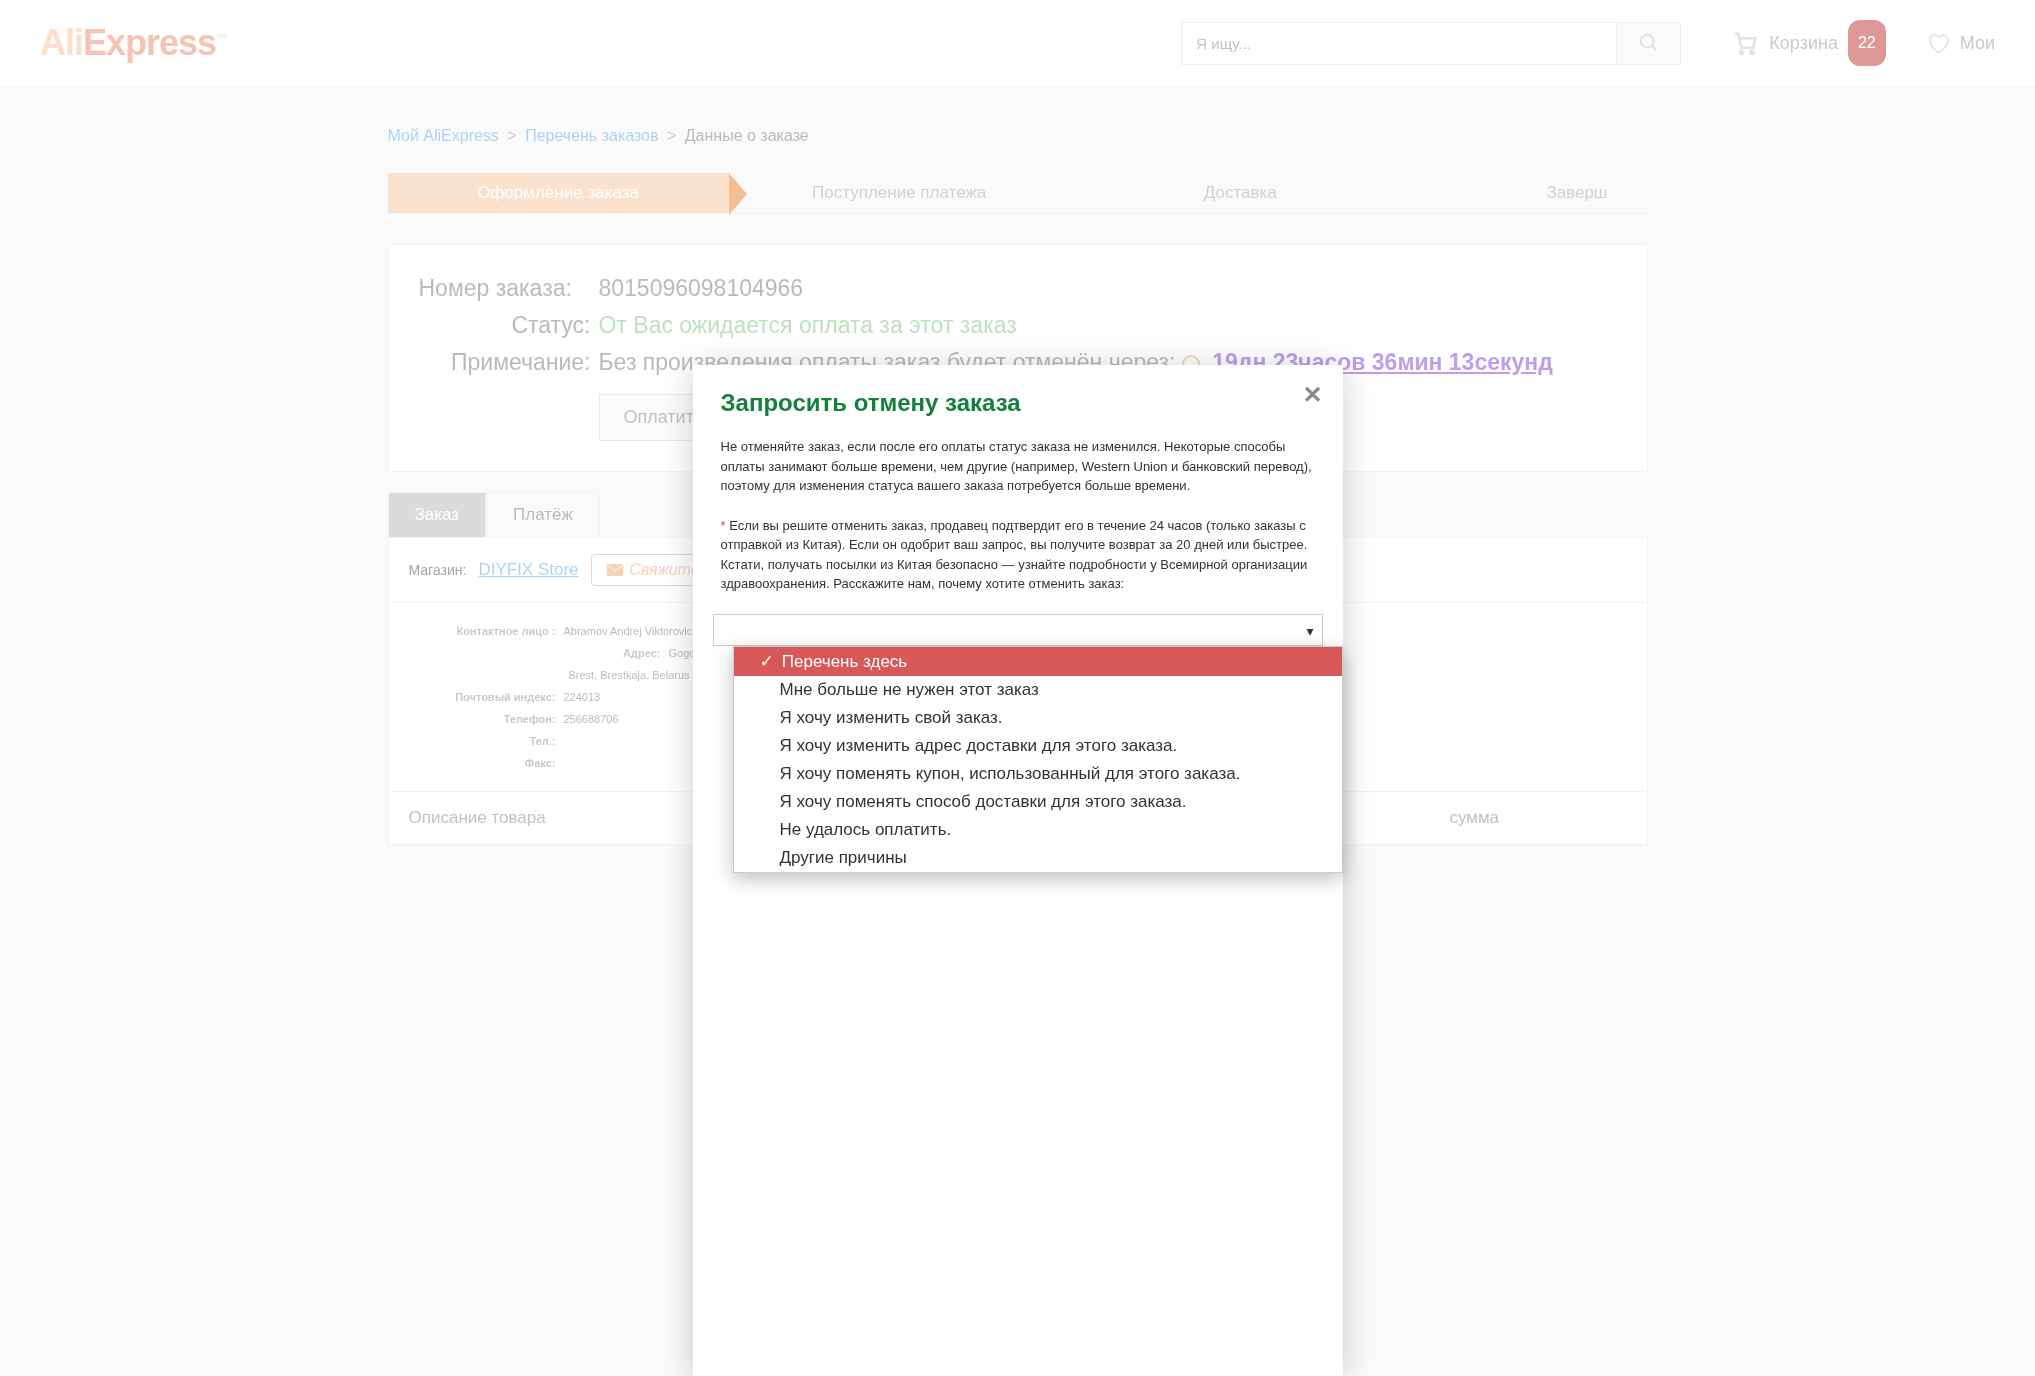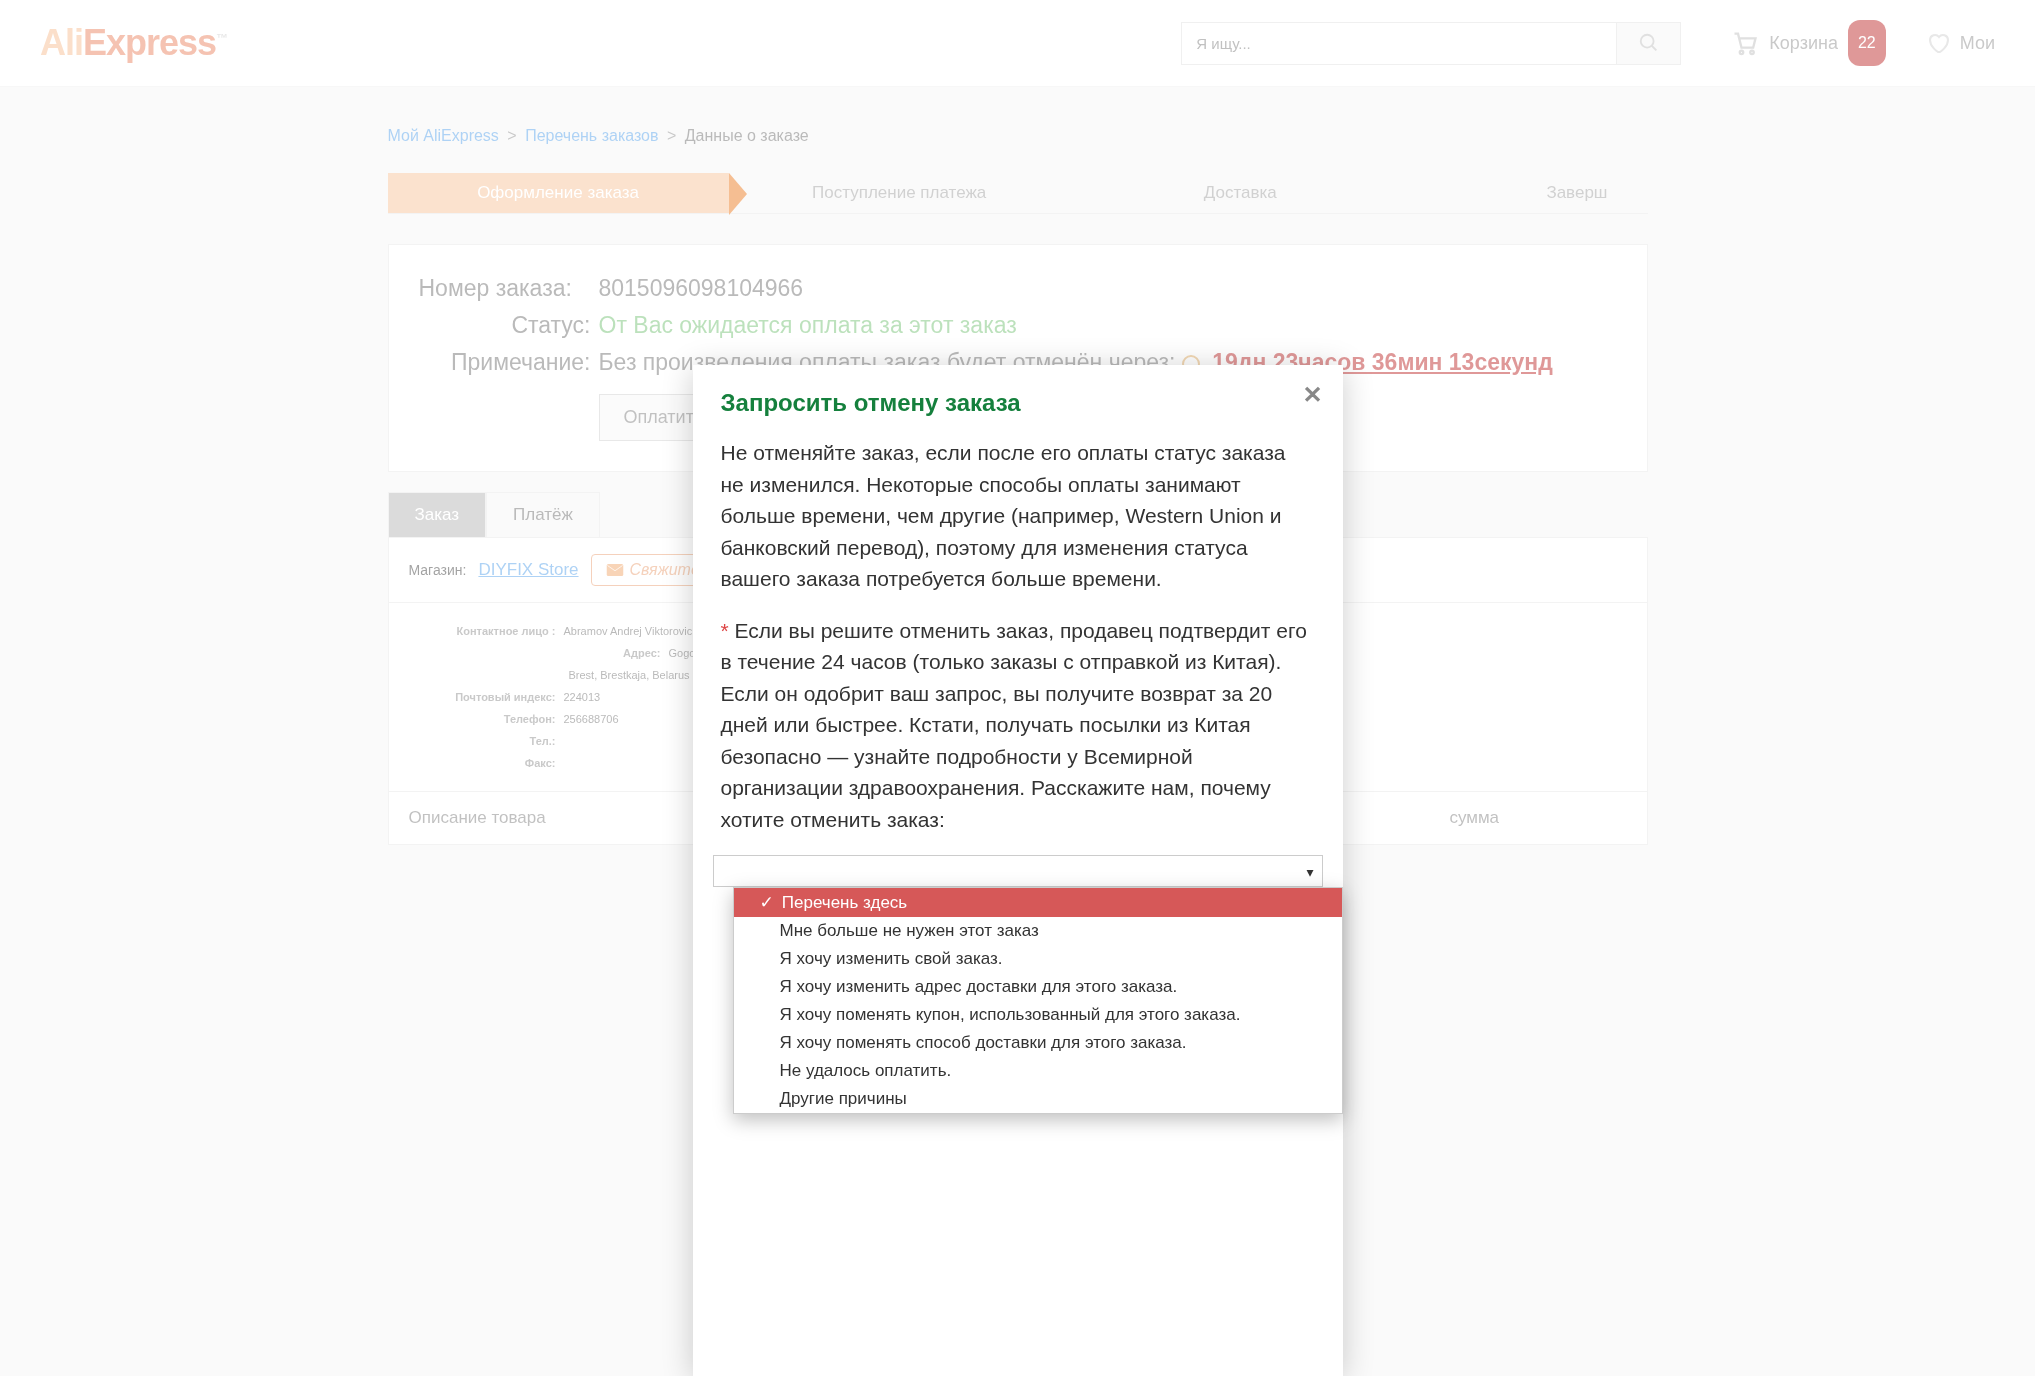--- a/index.html
+++ b/index.html
@@ -122,21 +122,21 @@
   margin-bottom: 20px;
 }
 .order-row {
   display: flex;
   margin-bottom: 10px;
   font-size: 23px;
 }
 .order-row .lbl { width: 180px; text-align: left; color: #666; }
 .order-row .val { color: #666; }
 .order-row .val.green { color: #6bbd6b; }
-.order-row .val.orange { color: #b91c1c; font-weight: 600; }
+.order-row .val.orange { color: #6d28d9; font-weight: 600; }
 .clock-icon {
   display: inline-block;
   width: 18px; height: 18px;
   border: 2px solid #e0a85a;
   border-radius: 50%;
   margin-right: 6px;
   vertical-align: middle;
   position: relative;
 }
 .action-buttons { margin-top: 18px; margin-left: 180px; display: flex; gap: 18px; }
@@ -235,21 +235,21 @@
   color: #888;
   cursor: pointer;
   font-weight: bold;
 }
 .modal h2 {
   font-size: 24px;
   color: #15803d;
   margin-bottom: 20px;
 }
 .modal p {
-  font-size: 21px;
+  font-size: 13px;
   color: #333;
   line-height: 1.5;
   margin-bottom: 20px;
 }
 .modal .star { color: #d44; }
 .dropdown {
   position: absolute;
   left: 20px;
   right: -20px;
   background: #fff;

